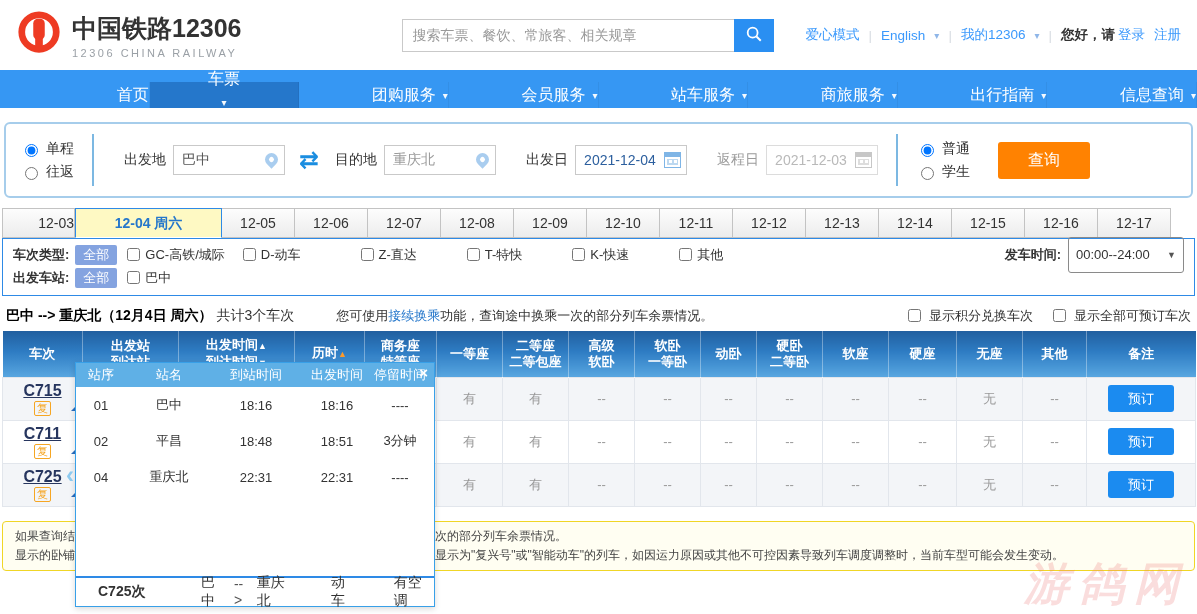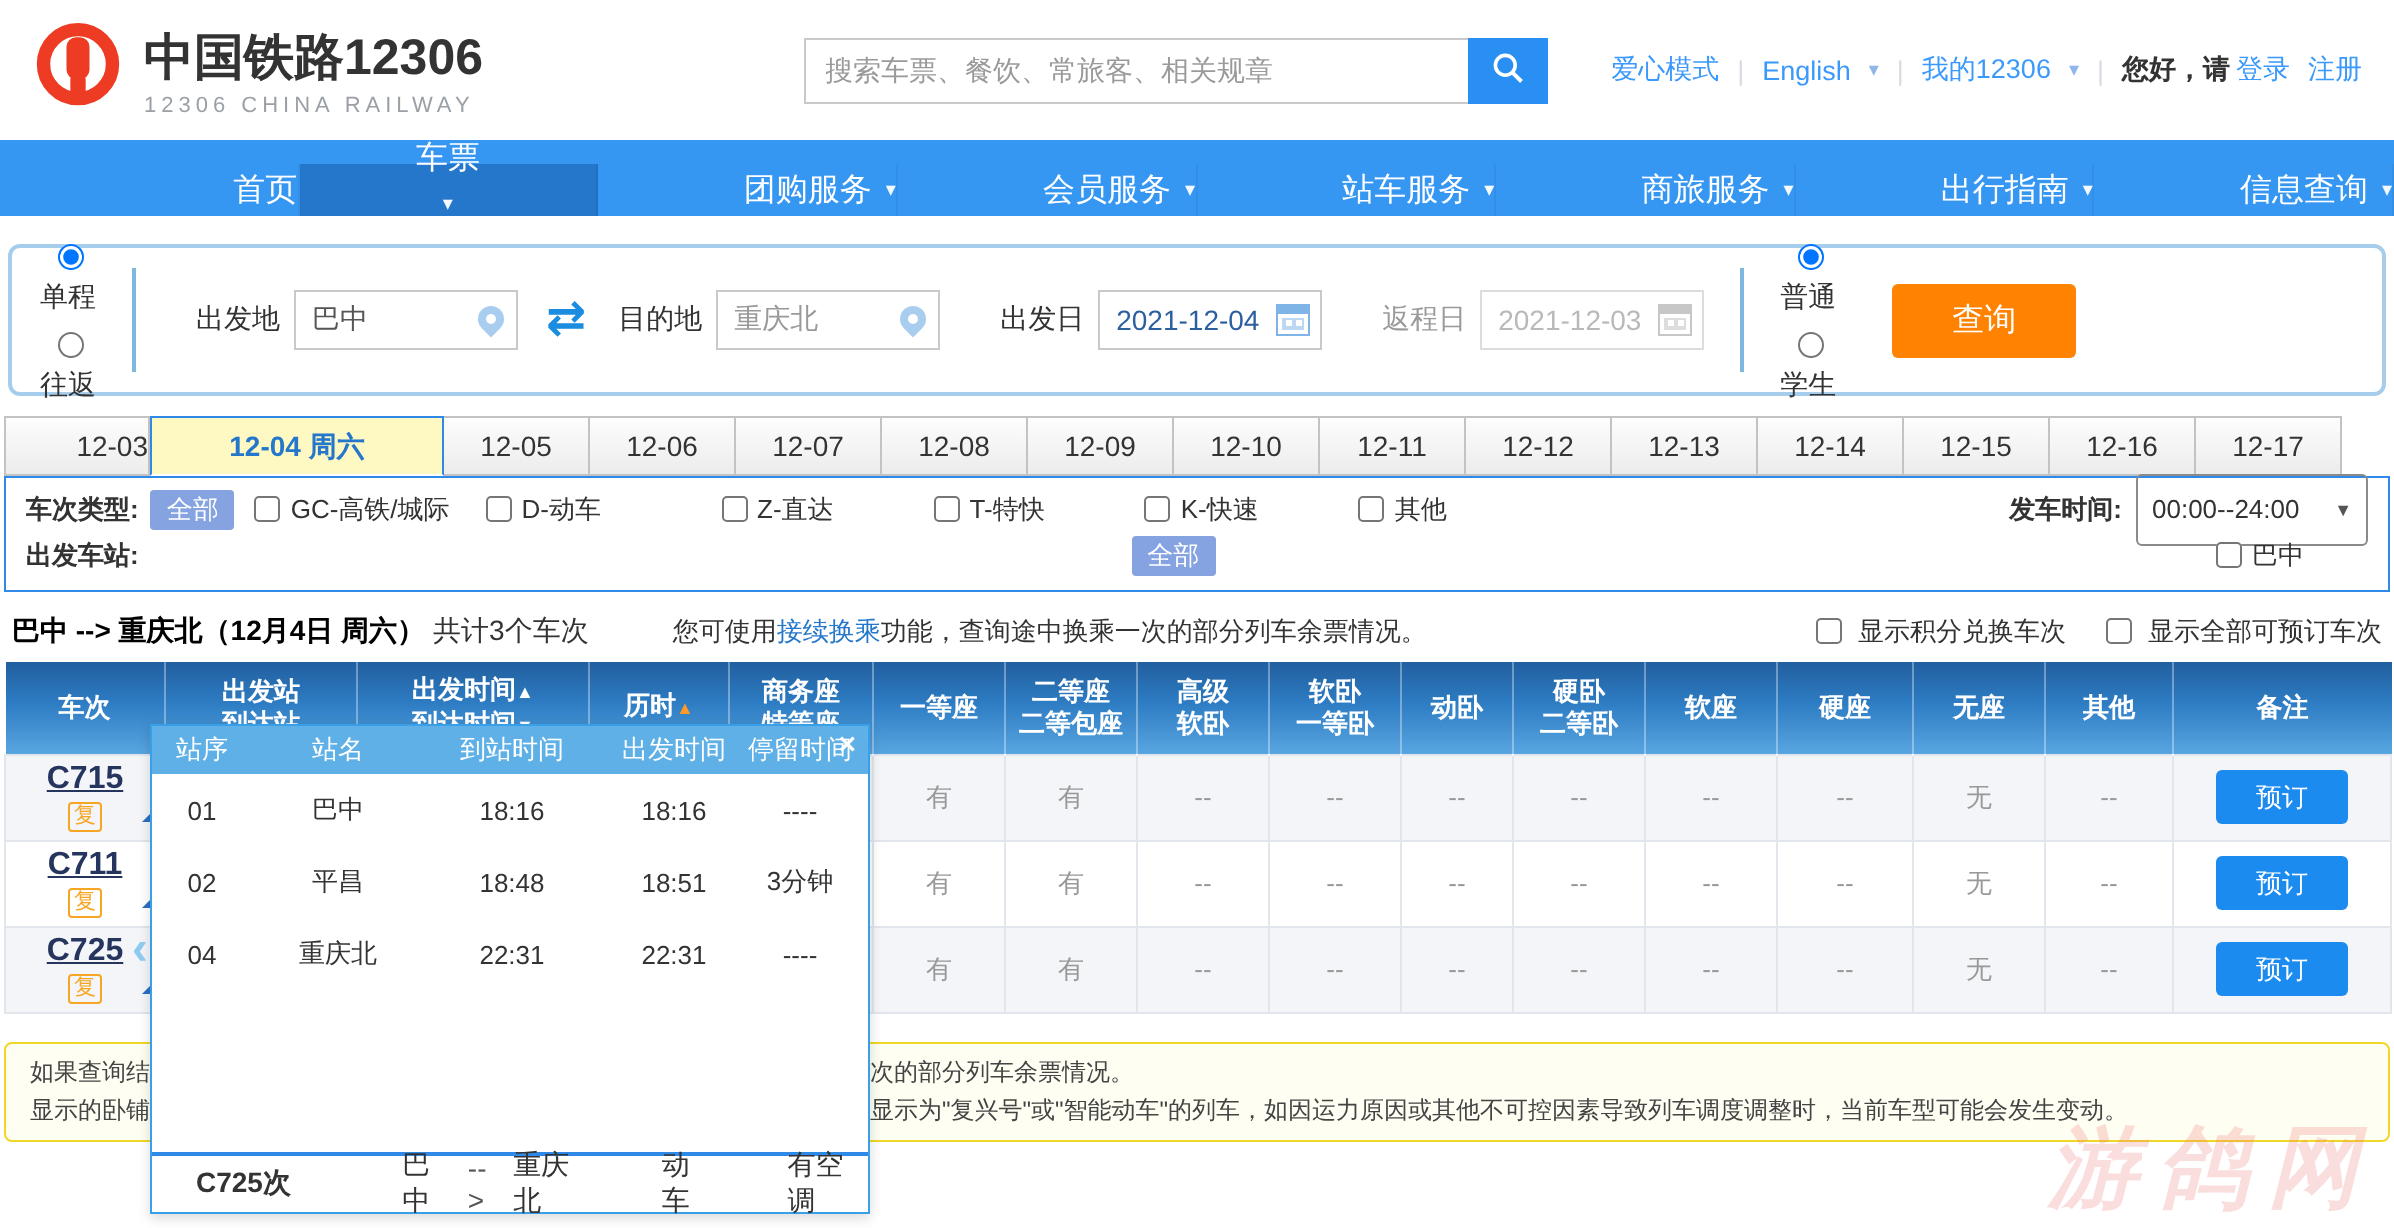--- a/index.html
+++ b/index.html
@@ -26,21 +26,21 @@
 
   
   .nav { height: 38px; background: #3697f3; display: flex; }
   .nav-item { flex: 1; display: flex; align-items: center; justify-content: flex-end; gap: 7px; color: #fff; font-size: 16px; cursor: pointer; border-right: 1px solid rgba(0,0,0,0.05); margin-top: 12px; }
   .nav-item.active { background: #2577cb; flex-direction: column; }
   .nchev { font-size: 10px; opacity: .95; }
 
   
   .qpanel { margin: 14px 4px 0; border: 2px solid #a6cdeb; border-radius: 6px; height: 76px; display: flex; align-items: center; padding: 0 14px; }
   .radio-col { display: flex; flex-direction: column; gap: 5px; font-size: 14px; }
-  .radio-col label { display: flex; align-items: center; gap: 5px; flex-direction: column; }
+  .radio-col label { display: flex; align-items: center; gap: 5px; }
   .vdiv { width: 0; border-left: 2px solid #7cb8e2; height: 52px; margin: 0 18px; }
   .fld { display: flex; align-items: center; gap: 7px; font-size: 14px; margin-left: 12px; white-space: nowrap; }
   .inwrap { position: relative; }
   .txt { width: 112px; height: 30px; border: 1px solid #c9c9c9; padding: 0 24px 0 8px; font-size: 14px; color: #555; }
   .txt.date-val { color: #2c5f9e; }
   .txt.disabled { color: #b9b9b9; border-color: #dcdcdc; }
   .pin { position: absolute; right: 7px; top: 8px; width: 13px; height: 13px; background: #a9cdef; border-radius: 50% 50% 50% 0; transform: rotate(-45deg); }
   .pin::after { content: ""; position: absolute; left: 4px; top: 4px; width: 5px; height: 5px; background: #fff; border-radius: 50%; }
   .swap { color: #1a8de0; font-size: 24px; font-weight: bold; margin: 0 14px; cursor: pointer; line-height: 1; }
   .cal { position: absolute; right: 6px; top: 7px; width: 17px; height: 16px; border: 1px solid #7fb5e6; background: linear-gradient(#7fb5e6 0 4px, #fff 4px); }
@@ -50,21 +50,21 @@
   .cal.gray::after { background: repeating-linear-gradient(90deg,#ddd 0 2px,transparent 2px 5px), repeating-linear-gradient(0deg,#ddd 0 2px,transparent 2px 5px); }
   .query-btn { margin-left: 28px; width: 92px; height: 37px; background: #ff8201; color: #fff; border: none; border-radius: 3px; font-size: 16px; cursor: pointer; }
 
   
   .tabs { display: flex; margin: 10px 2px 0; }
   .tab { width: 73px; height: 30px; line-height: 28px; text-align: center; font-size: 14px; color: #333;
     background: linear-gradient(#fdfdfd,#ececec); border: 1px solid #c3c3c3; border-left: none; cursor: pointer; }
   .tab:first-child { border-left: 1px solid #c3c3c3; text-align: right; }
   .tab.active { width: 147px; background: #fef9c3; color: #2577cb; font-weight: bold; border: 1px solid #2e8ae6; border-bottom: 1px solid #fff; margin-bottom: -1px; position: relative; z-index: 3; }
   .filterbox { margin: 0 2px; border: 1px solid #2e8ae6; padding: 4px 10px 6px; font-size: 13px; position: relative; z-index: 1; }
-  .frow { display: flex; align-items: center; height: 23px; justify-content: space-between; }
+  .frow { display: flex; align-items: center; height: 23px; }
   .flabel { font-weight: bold; margin-right: 6px; }
   .badge-all { background: #84a3e0; color: #fff; padding: 1px 8px; border-radius: 2px; margin-right: 10px; cursor: pointer; }
   .fcb { display: flex; align-items: center; gap: 5px; margin-right: 32px; cursor: pointer; }
   .fcb input { width: 13px; height: 13px; margin: 0; }
   .ftime { margin-left: auto; display: flex; align-items: center; gap: 7px; font-weight: bold; }
   .time-select { border: 1px solid #8a8a8a; border-radius: 3px; width: 116px; height: 36px; display: flex; align-items: center; justify-content: space-between; padding: 0 7px; font-weight: normal; cursor: pointer; }
   .time-select .arr { font-size: 9px; color: #555; }
 
   
   .resrow { display: flex; align-items: center; margin: 10px 6px 6px; font-size: 14px; }

